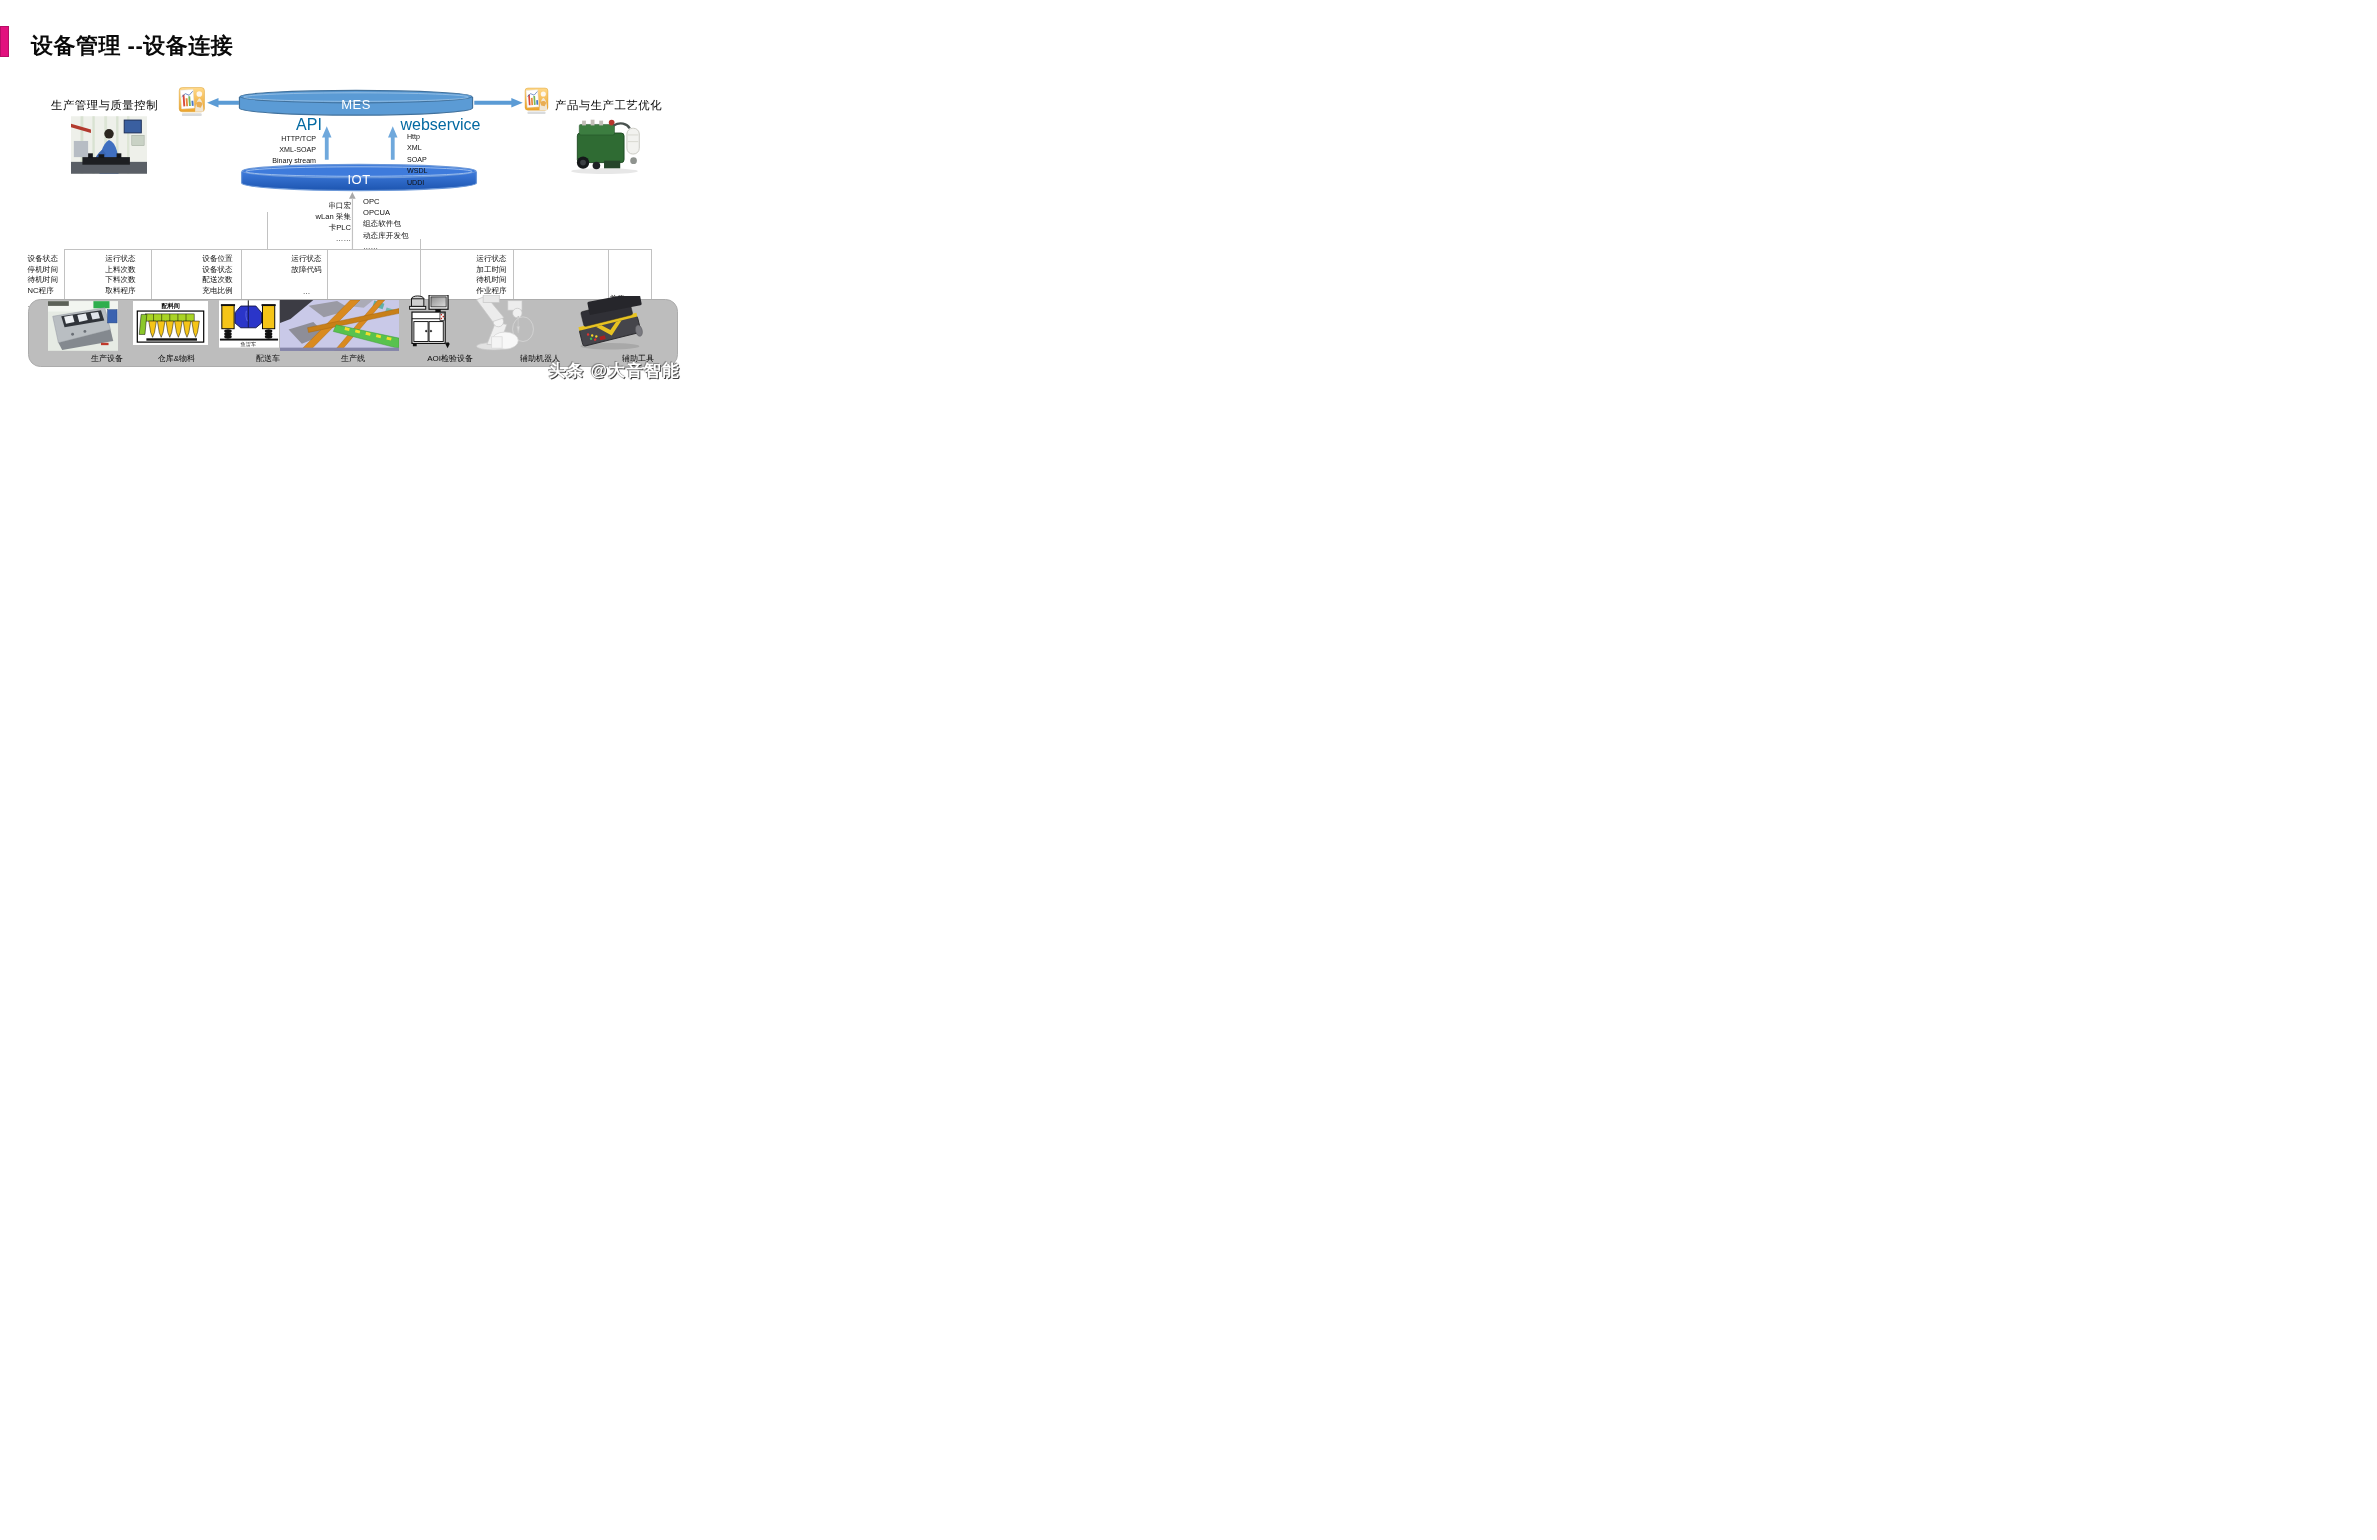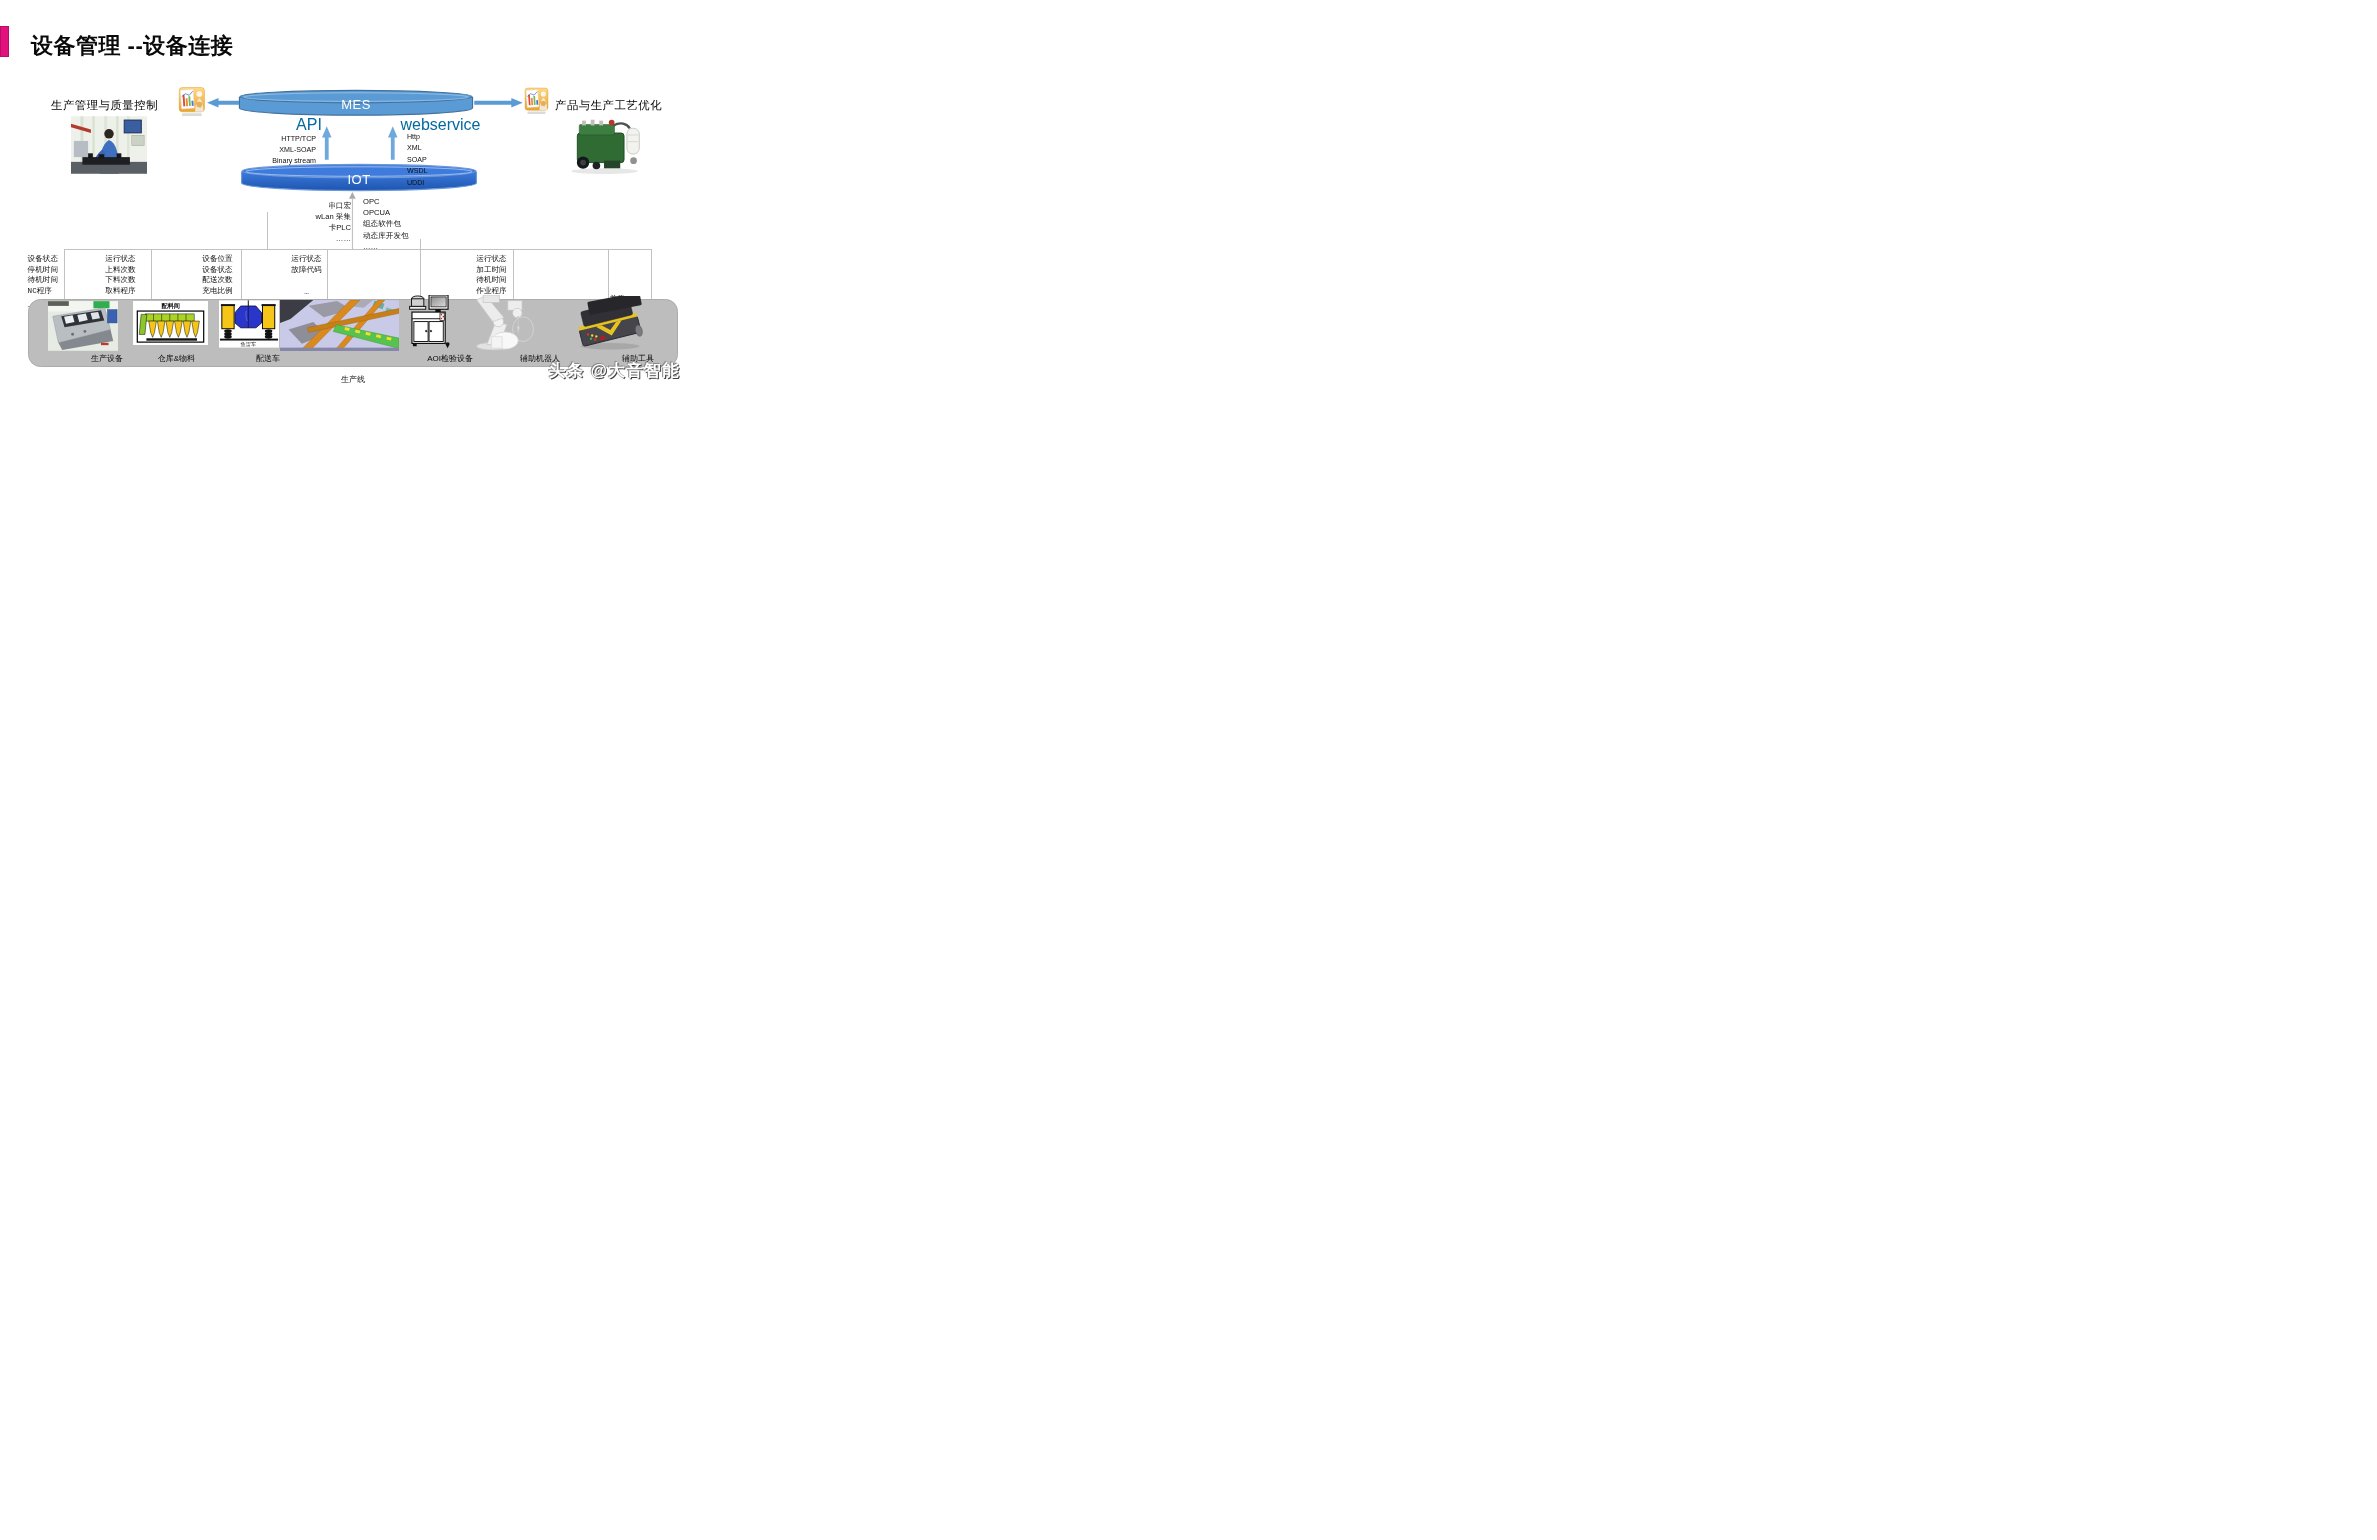--- a/index.html
+++ b/index.html
@@ -1,19 +1,19 @@
 <!DOCTYPE html>
 <html style="font-size:7.6px"><head>
 <meta charset="utf-8">
 <style>
   html,body{margin:0;padding:0;background:#fff;}
   #stage{position:relative;width:685px;height:385px;background:#fff;overflow:hidden;
          font-family:"Liberation Sans","DejaVu Sans",sans-serif;color:#000;}
   .abs{position:absolute;}
-  .serif{font-family:Liberation Mono, monospace;}
+  .serif{font-family:Liberation Sans, sans-serif;}
   .sans{font-family:"Liberation Sans","DejaVu Sans",sans-serif;}
   .mono{font-family:Liberation Sans, sans-serif;}
   .title{font-size:22px;font-weight:700;letter-spacing:0.5px;color:#0a0a0a;}
   .side-label{font-size:11.4px;color:#000;letter-spacing:0.5px;white-space:nowrap;}
   .cyl-text{position:absolute;left:0;right:0;top:3.8px;bottom:0;display:flex;align-items:center;
             justify-content:center;color:#fff;font-size:13px;letter-spacing:0.5px;}
   .proto-title{font-size:16px;color:#0369a1;}
   .proto-list{font-size:7.1px;color:#111;}
   .iot-list{font-size:7.6px;color:#111;line-height:11.2px;}
   .col{font-size:7.6px;line-height:10.5px;color:#111;text-align:center;}
@@ -382,21 +382,21 @@
         <circle cx="56" cy="78" r="2.6" fill="#f5d327"></circle>
       </g>
       <rect x="62" y="80" width="12" height="8" fill="#a82020"></rect>
       <ellipse cx="146" cy="88" rx="7" ry="12" fill="#7a7a80" stroke="#55555a"></ellipse>
     </g>
   </svg>
 
   <div class="abs sans devlabel" style="left:47px;">生产设备</div>
   <div class="abs sans devlabel" style="left:119px;">仓库&amp;物料</div>
   <div class="abs sans devlabel" style="left:204px;">配送车</div>
-  <div class="abs sans devlabel" style="left:289px;margin-top:21px;">生产线</div>
+  <div class="abs sans devlabel" style="left:289px;">生产线</div>
   <div class="abs sans devlabel" style="left:397px;">AOI检验设备</div>
   <div class="abs sans devlabel" style="left:484px;">辅助机器人</div>
   <div class="abs sans devlabel" style="left:578px;">辅助工具</div>
 
   <div class="abs sans watermark" style="right:4.8px;top:360px;z-index:20;">头条 @大音智能</div>
 
 </div>
 
 
 </body></html>

